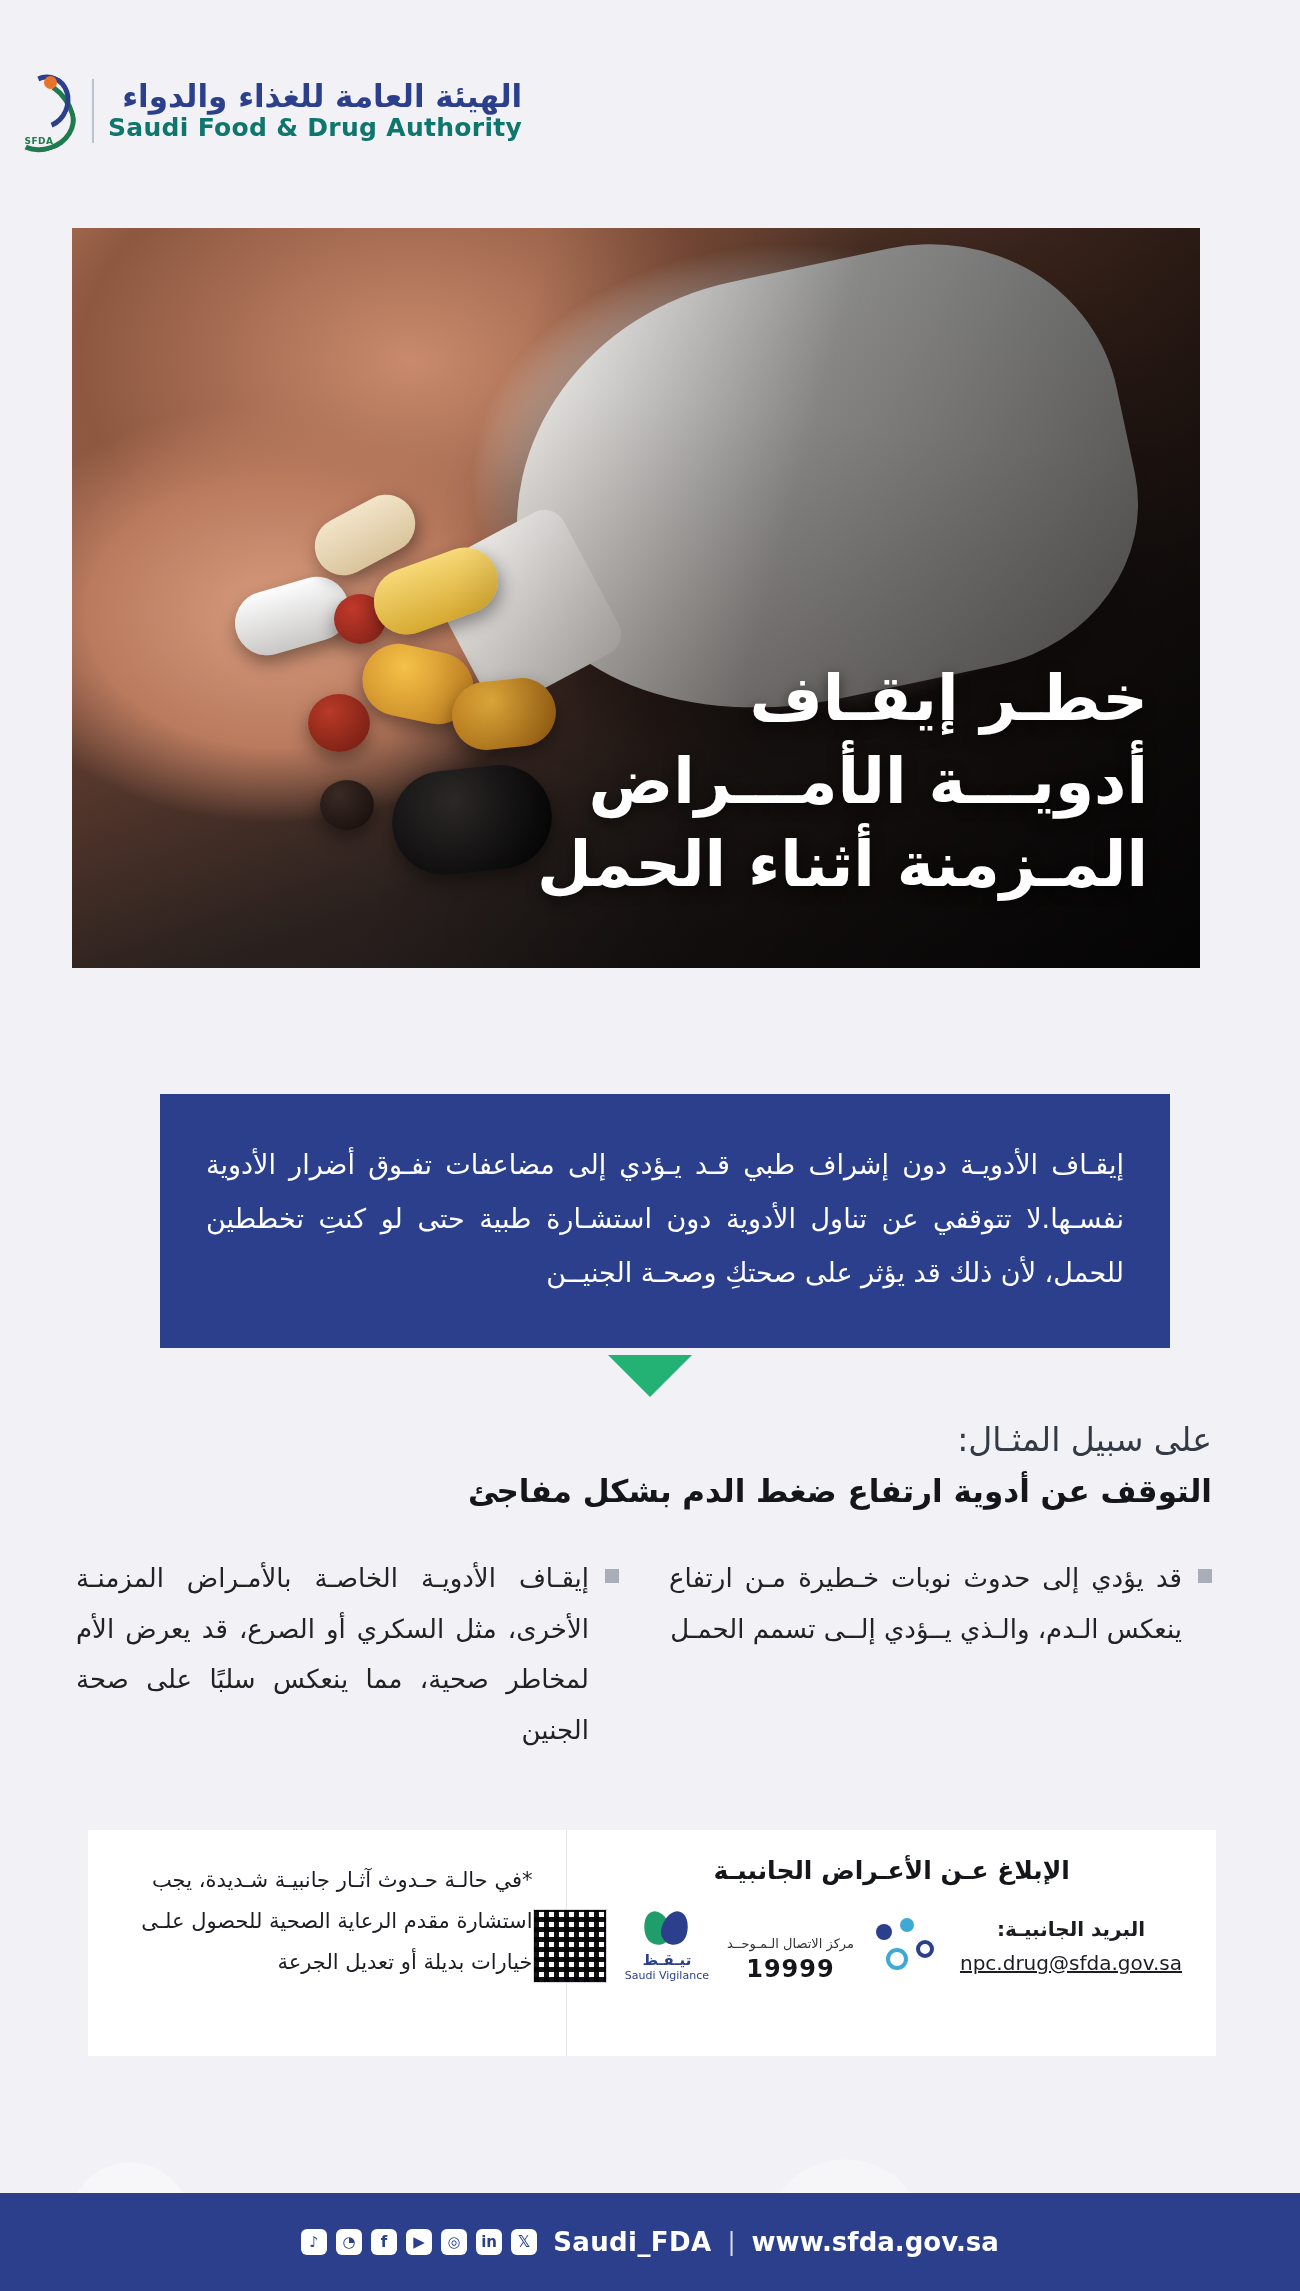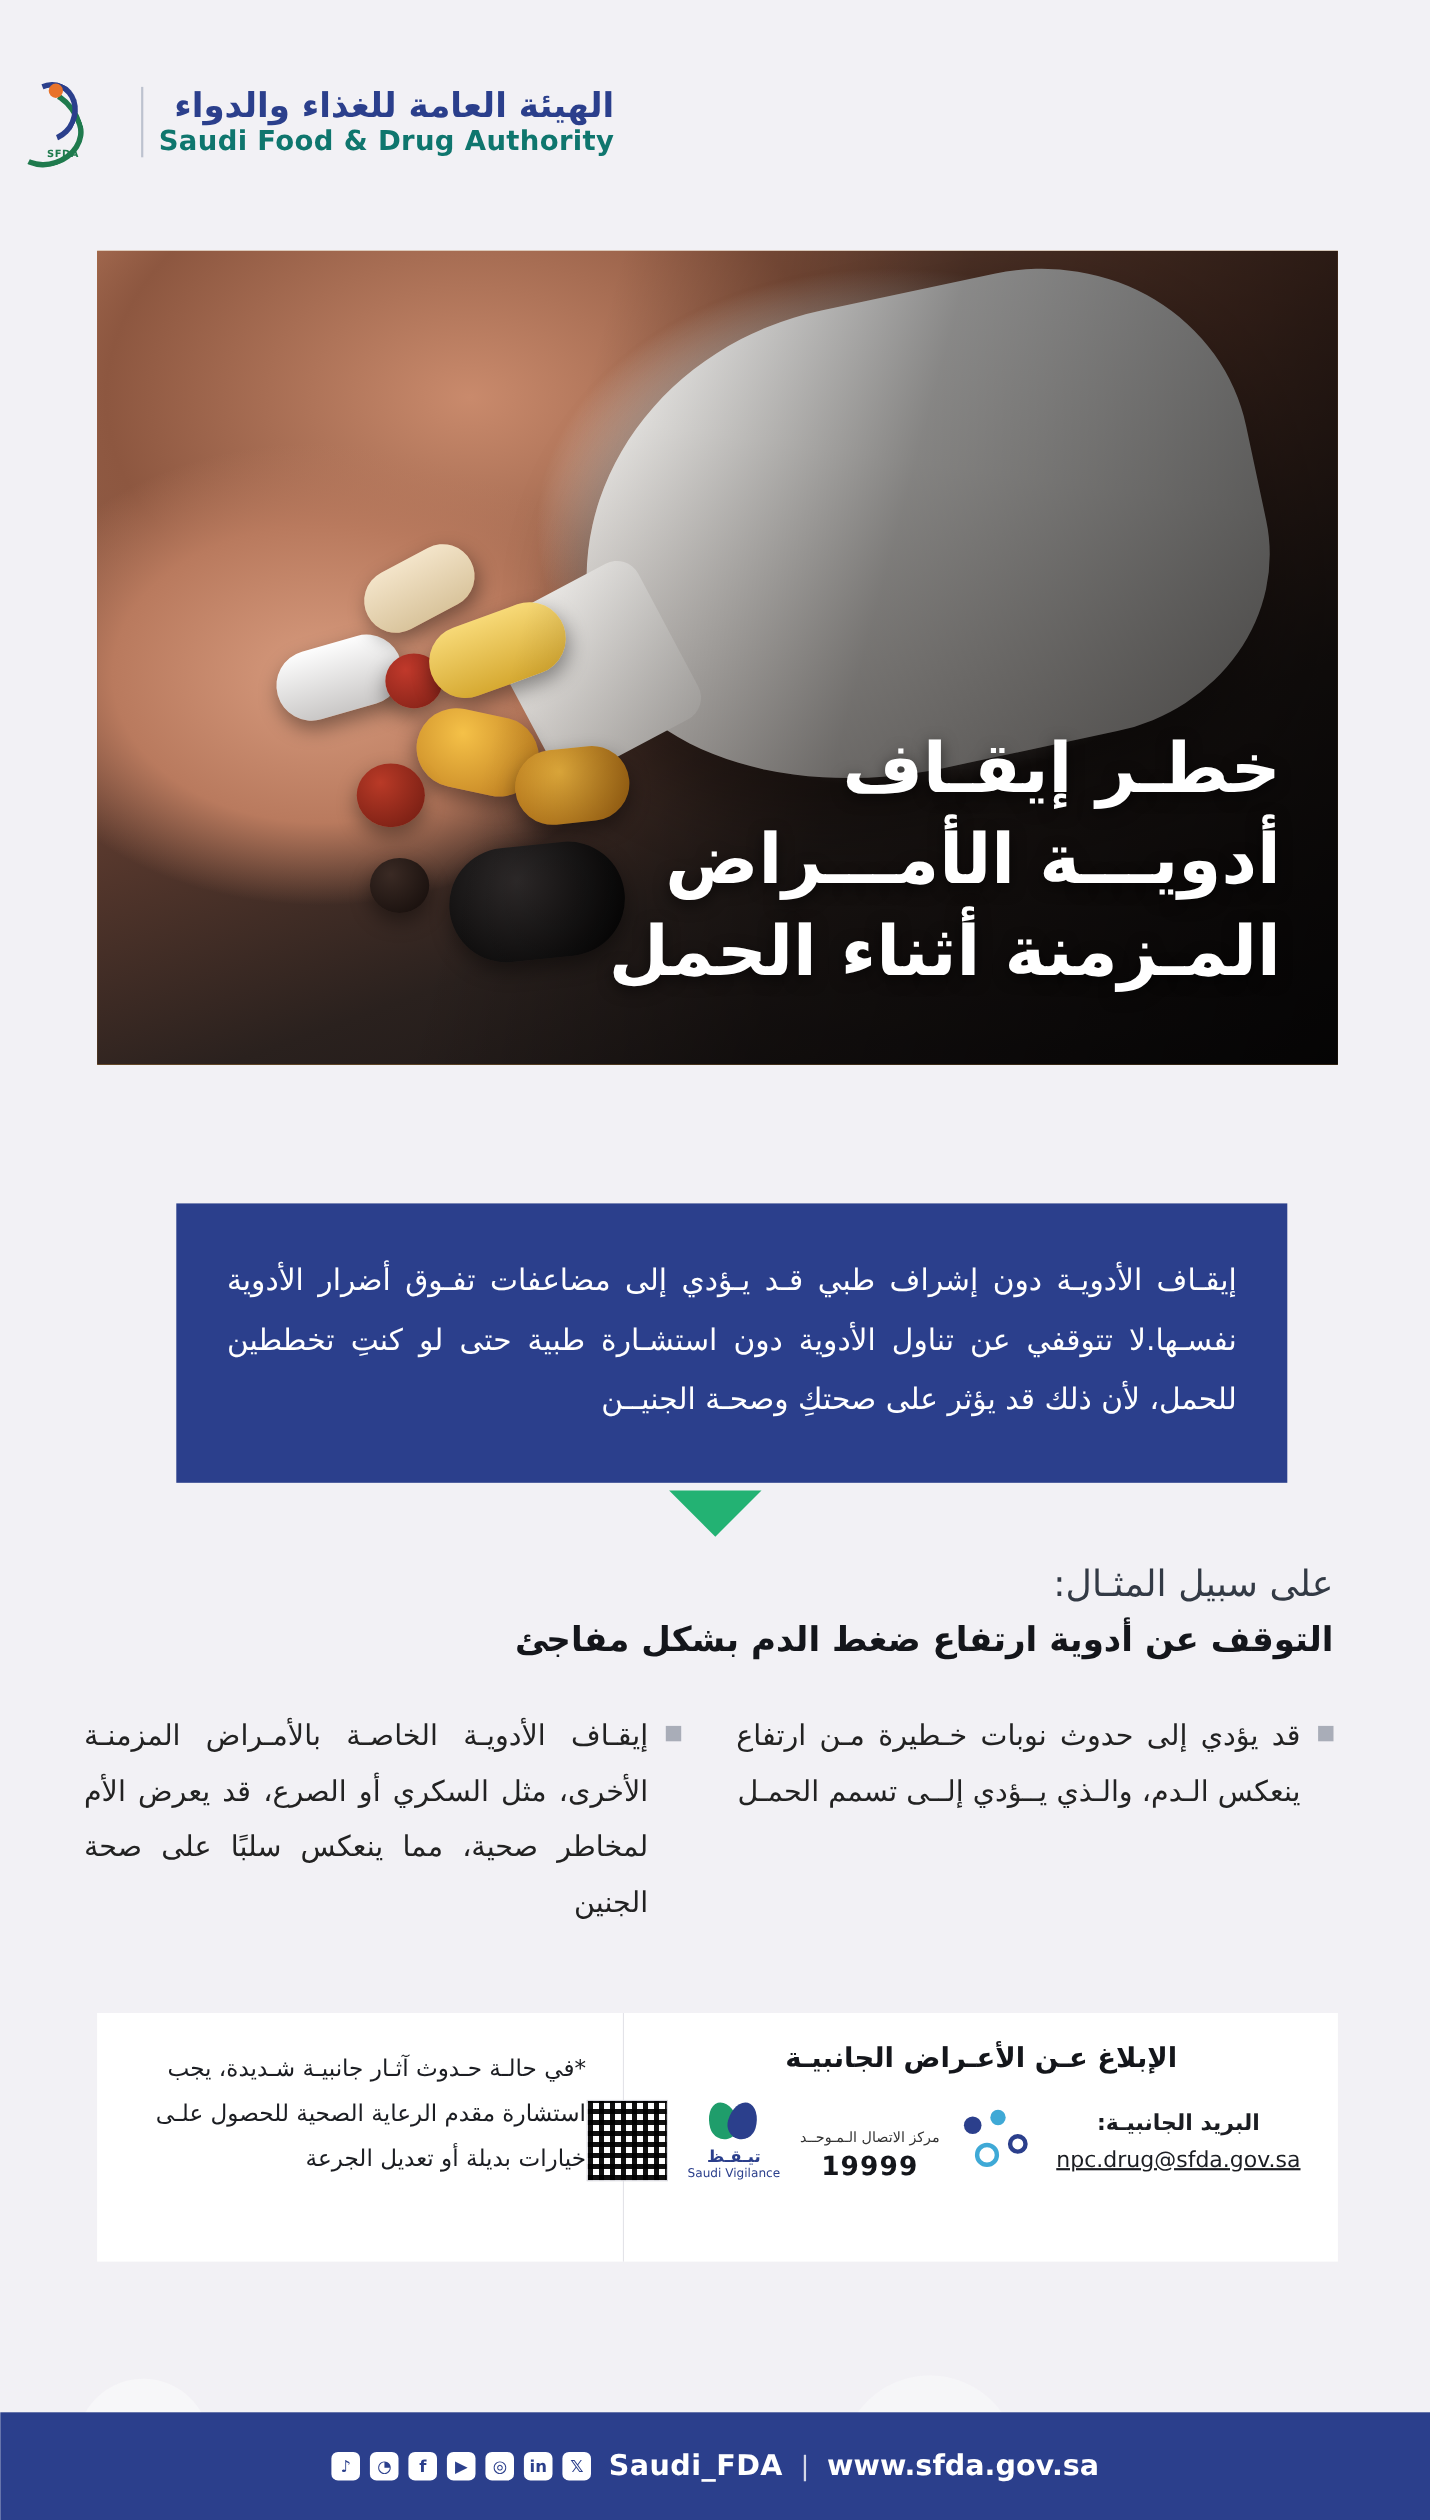--- a/index.html
+++ b/index.html
@@ -47,21 +47,20 @@
     flex-direction: row-reverse;
     align-items: center;
     justify-content: flex-start;
     gap: 14px;
   }
   .sfda-logo-mark {
     width: 78px;
     height: 78px;
     position: relative;
     flex: 0 0 auto;
-    padding-left: 36px;
   }
   .sfda-logo-mark .swoosh-green {
     position: absolute;
     left: 6px; top: 8px;
     width: 58px; height: 62px;
     border: 5px solid #1f7a4d;
     border-radius: 50% 50% 50% 50% / 60% 60% 40% 40%;
     border-top-color: transparent;
     border-left-color: transparent;
     transform: rotate(-18deg);
@@ -115,25 +114,25 @@
     color: #0f766e;
     font-weight: bold;
     letter-spacing: .3px;
     white-space: nowrap;
   }
 
   
   .hero {
     position: absolute;
     top: 228px;
-    left: 88px;
+    left: 72px;
     width: 1128px;
     height: 740px;
     overflow: hidden;
-    background: #a16207;
+    background: #4d7c0f;
   }
   .hero-photo {
     position: absolute;
     inset: 0;
     background:
       radial-gradient(ellipse 520px 380px at 64% 34%, #f7f5f2 0%, #e6e2dd 38%, rgba(230,226,221,0) 62%),
       radial-gradient(ellipse 420px 300px at 18% 52%, #d79b7e 0%, #b97a5e 45%, rgba(185,122,94,0) 70%),
       radial-gradient(ellipse 600px 420px at 30% 18%, #c98a6c 0%, #8d5740 55%, rgba(141,87,64,0) 75%),
       linear-gradient(160deg, #b4775a 0%, #6d4334 38%, #2a211e 68%, #120f10 100%);
   }

